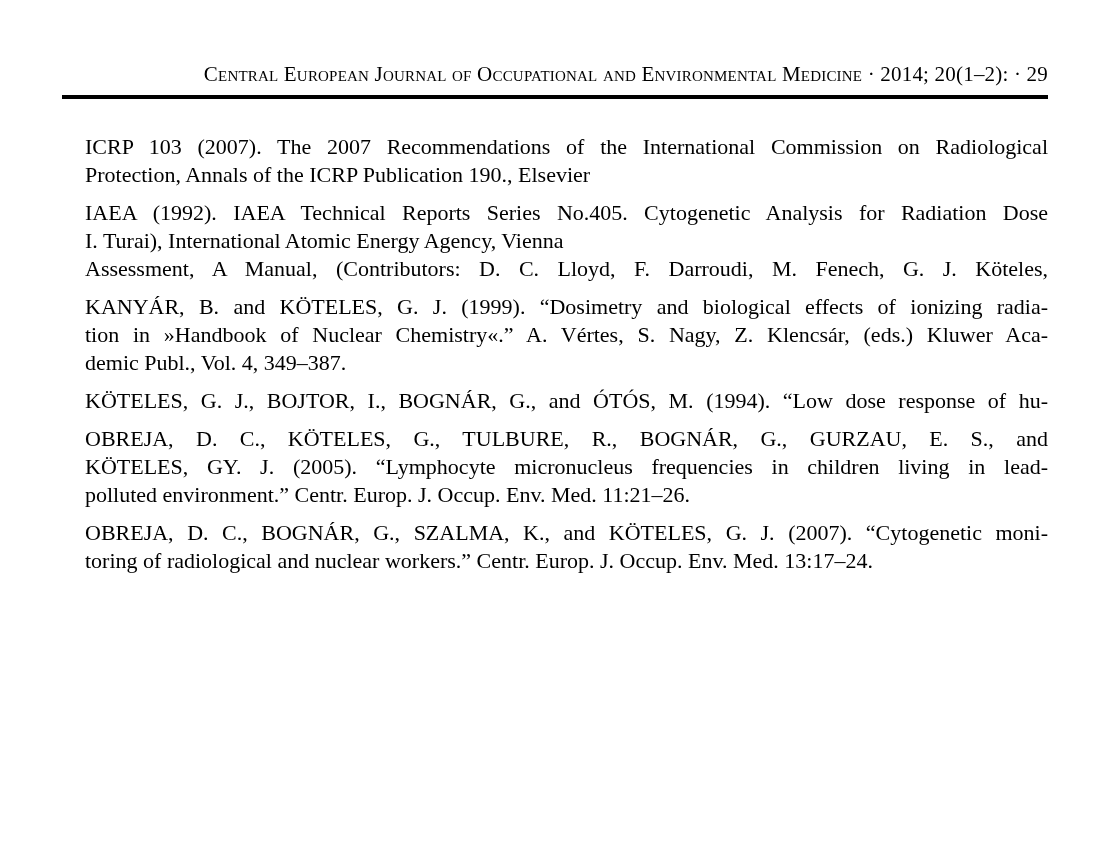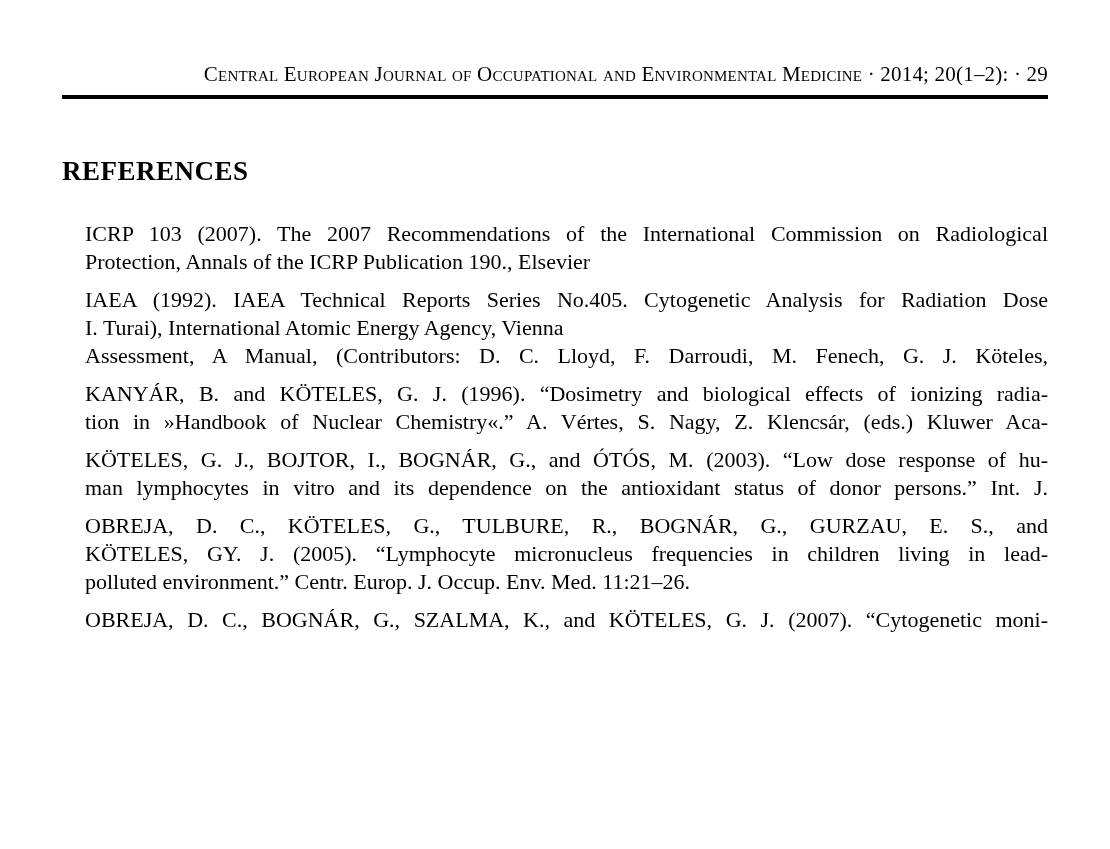--- a/index.html
+++ b/index.html
@@ -70,53 +70,53 @@
 
 <div class="page">
 
   <div class="page-header">
     <span class="journal">Central European Journal of Occupational and Environmental Medicine</span>
     <span class="citation">· 2014; 20(1–2): · 29</span>
   </div>
 
   <div class="header-rule"></div>
 
-  <h1 class="references-heading">REFERENCES</h1>
 
   <div class="references-list">
 
     <div class="reference-entry">
       <div class="ref-line">ICRP 103 (2007). The 2007 Recommendations of the International Commission on Radiological</div>
       <div class="ref-line last">Protection, Annals of the ICRP Publication 190., Elsevier</div>
     </div>
 
     <div class="reference-entry">
       <div class="ref-line">IAEA (1992). IAEA Technical Reports Series No.405. Cytogenetic Analysis for Radiation Dose</div>
       <div class="ref-line last">I. Turai), International Atomic Energy Agency, Vienna</div>
       <div class="ref-line">Assessment, A Manual, (Contributors: D. C. Lloyd, F. Darroudi, M. Fenech, G. J. Köteles,</div>
     </div>
 
     <div class="reference-entry">
-      <div class="ref-line">KANYÁR, B. and KÖTELES, G. J. (1996). “Dosimetry and biological effects of ionizing radia-</div>
+      <div class="ref-line">KANYÁR, B. and KÖTELES, G. J. (1999). “Dosimetry and biological effects of ionizing radia-</div>
       <div class="ref-line">tion in »Handbook of Nuclear Chemistry«.” A. Vértes, S. Nagy, Z. Klencsár, (eds.) Kluwer Aca-</div>
+      <div class="ref-line last">demic Publ., Vol. 4, 349–387.</div>
     </div>
 
     <div class="reference-entry">
-      <div class="ref-line">KÖTELES, G. J., BOJTOR, I., BOGNÁR, G., and ÓTÓS, M. (2003). “Low dose response of hu-</div>
-      <div class="ref-line">man lymphocytes in vitro and its dependence on the antioxidant status of donor persons.” Int. J.</div>
+      <div class="ref-line">KÖTELES, G. J., BOJTOR, I., BOGNÁR, G., and ÓTÓS, M. (1994). “Low dose response of hu-</div>
     </div>
 
     <div class="reference-entry">
     </div>
 
     <div class="reference-entry">
       <div class="ref-line">OBREJA, D. C., KÖTELES, G., TULBURE, R., BOGNÁR, G., GURZAU, E. S., and</div>
       <div class="ref-line">KÖTELES, GY. J. (2005). “Lymphocyte micronucleus frequencies in children living in lead-</div>
       <div class="ref-line last">polluted environment.” Centr. Europ. J. Occup. Env. Med. 11:21–26.</div>
     </div>
 
     <div class="reference-entry">
       <div class="ref-line">OBREJA, D. C., BOGNÁR, G., SZALMA, K., and KÖTELES, G. J. (2007). “Cytogenetic moni-</div>
+      <div class="ref-line last">toring of radiological and nuclear workers.” Centr. Europ. J. Occup. Env. Med. 13:17–24.</div>
     </div>
 
   </div>
 
 </div>
 
 </body></html>

